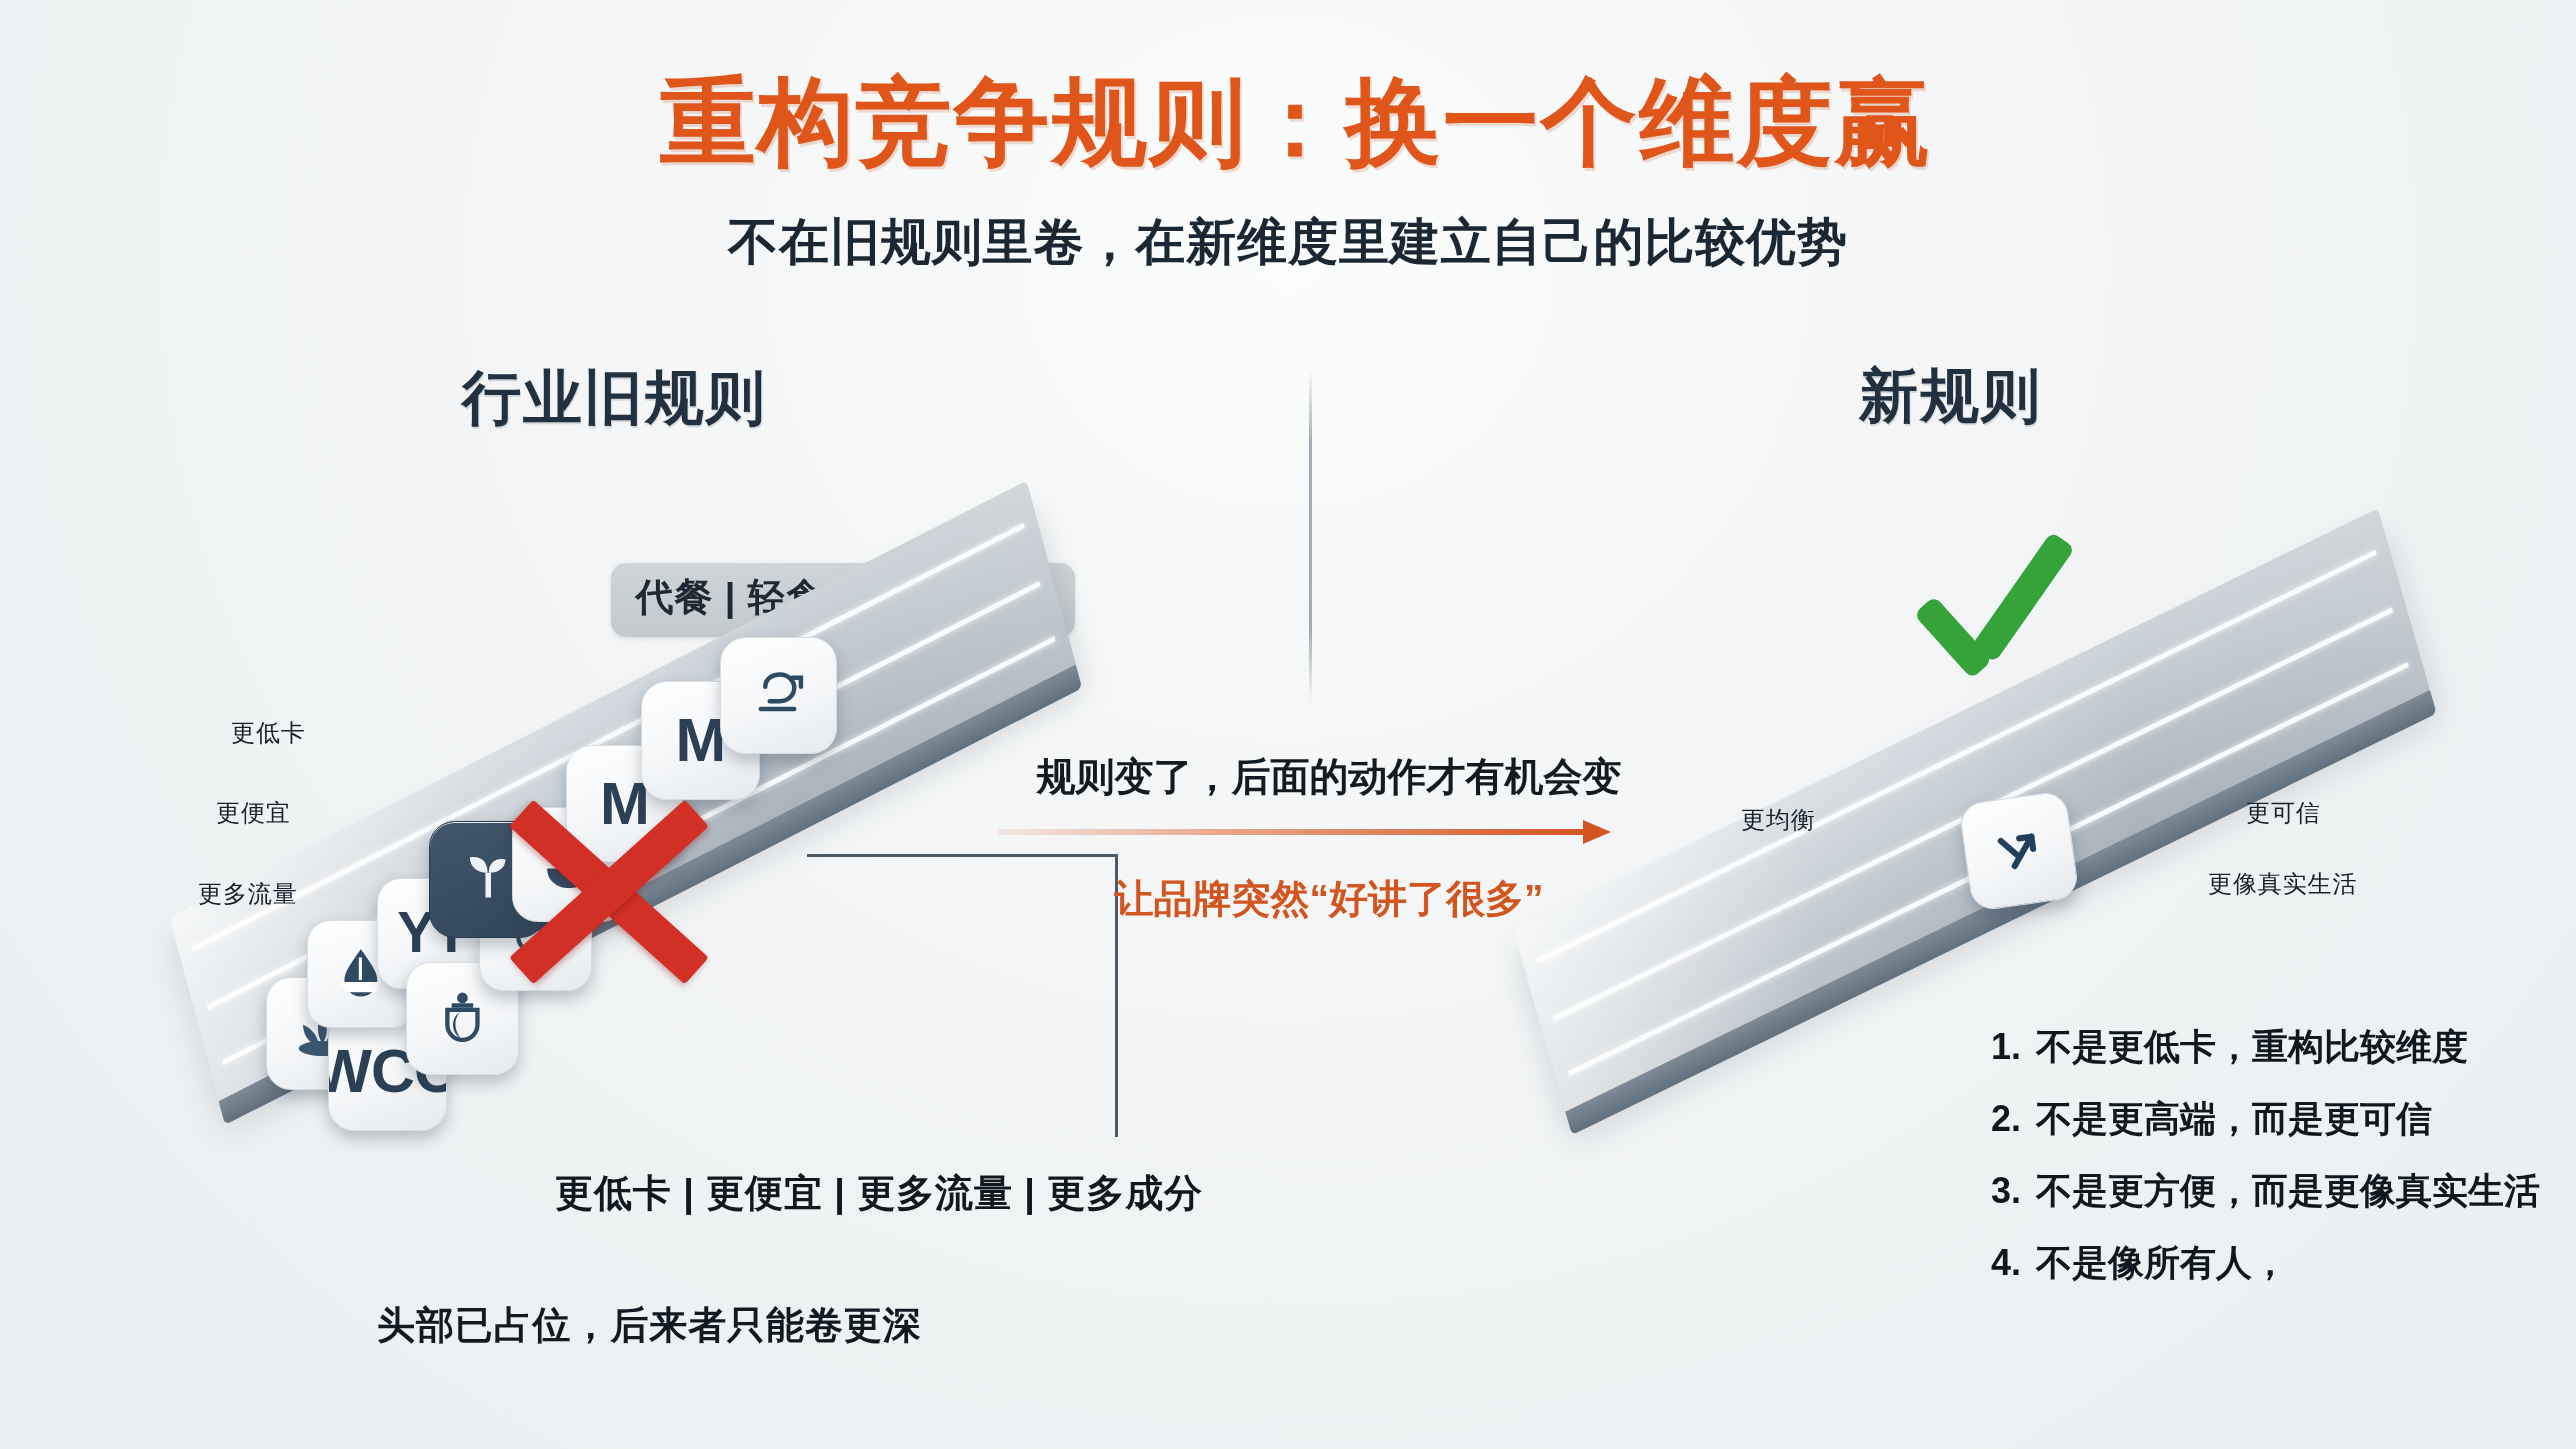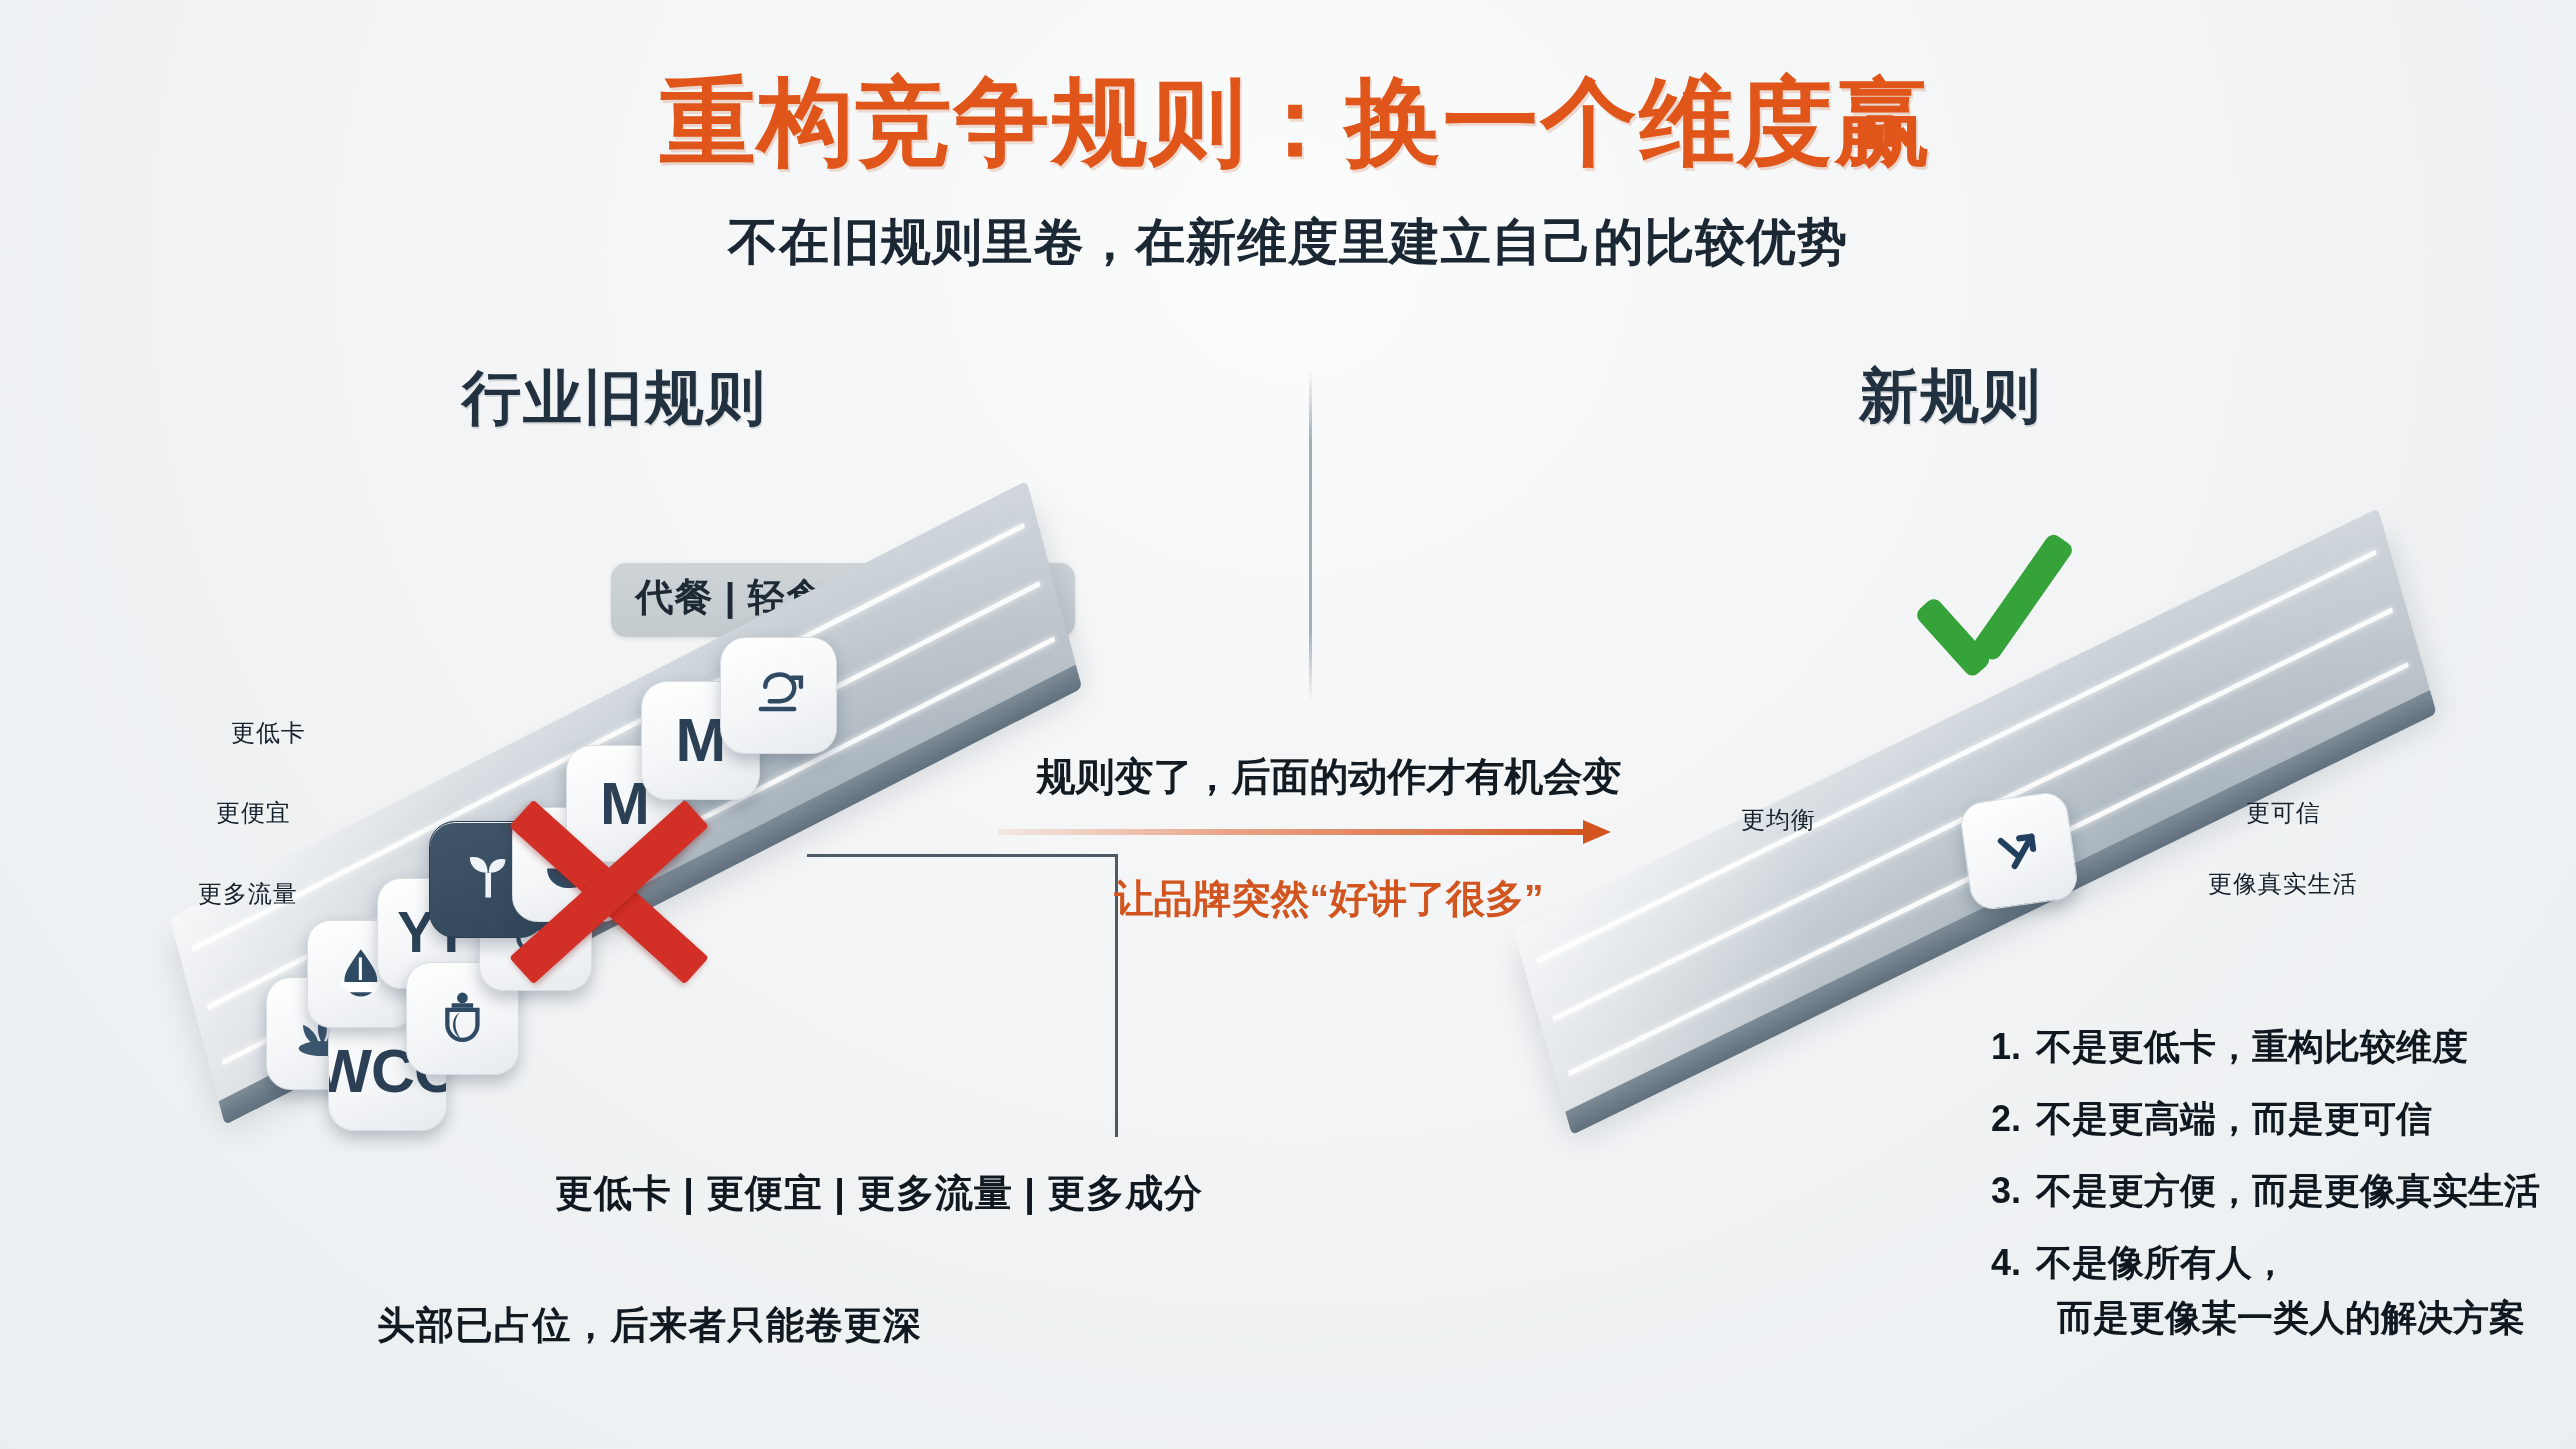--- a/index.html
+++ b/index.html
@@ -519,19 +519,18 @@
       <span class="t"><span>不是更高端，而是更可信</span></span>
     </div>
     <div class="row">
       <span class="n">3.</span>
       <span class="t"><span>不是更方便，而是更像真实生活</span></span>
     </div>
     <div class="row">
       <span class="n">4.</span>
       <span class="t">
         <span>不是像所有人，</span>
-        <span class="l2">而是更像某一类人的解决方案</span>
       </span>
     </div>
   </div>
 
 </div>
 
 
 </body></html>

